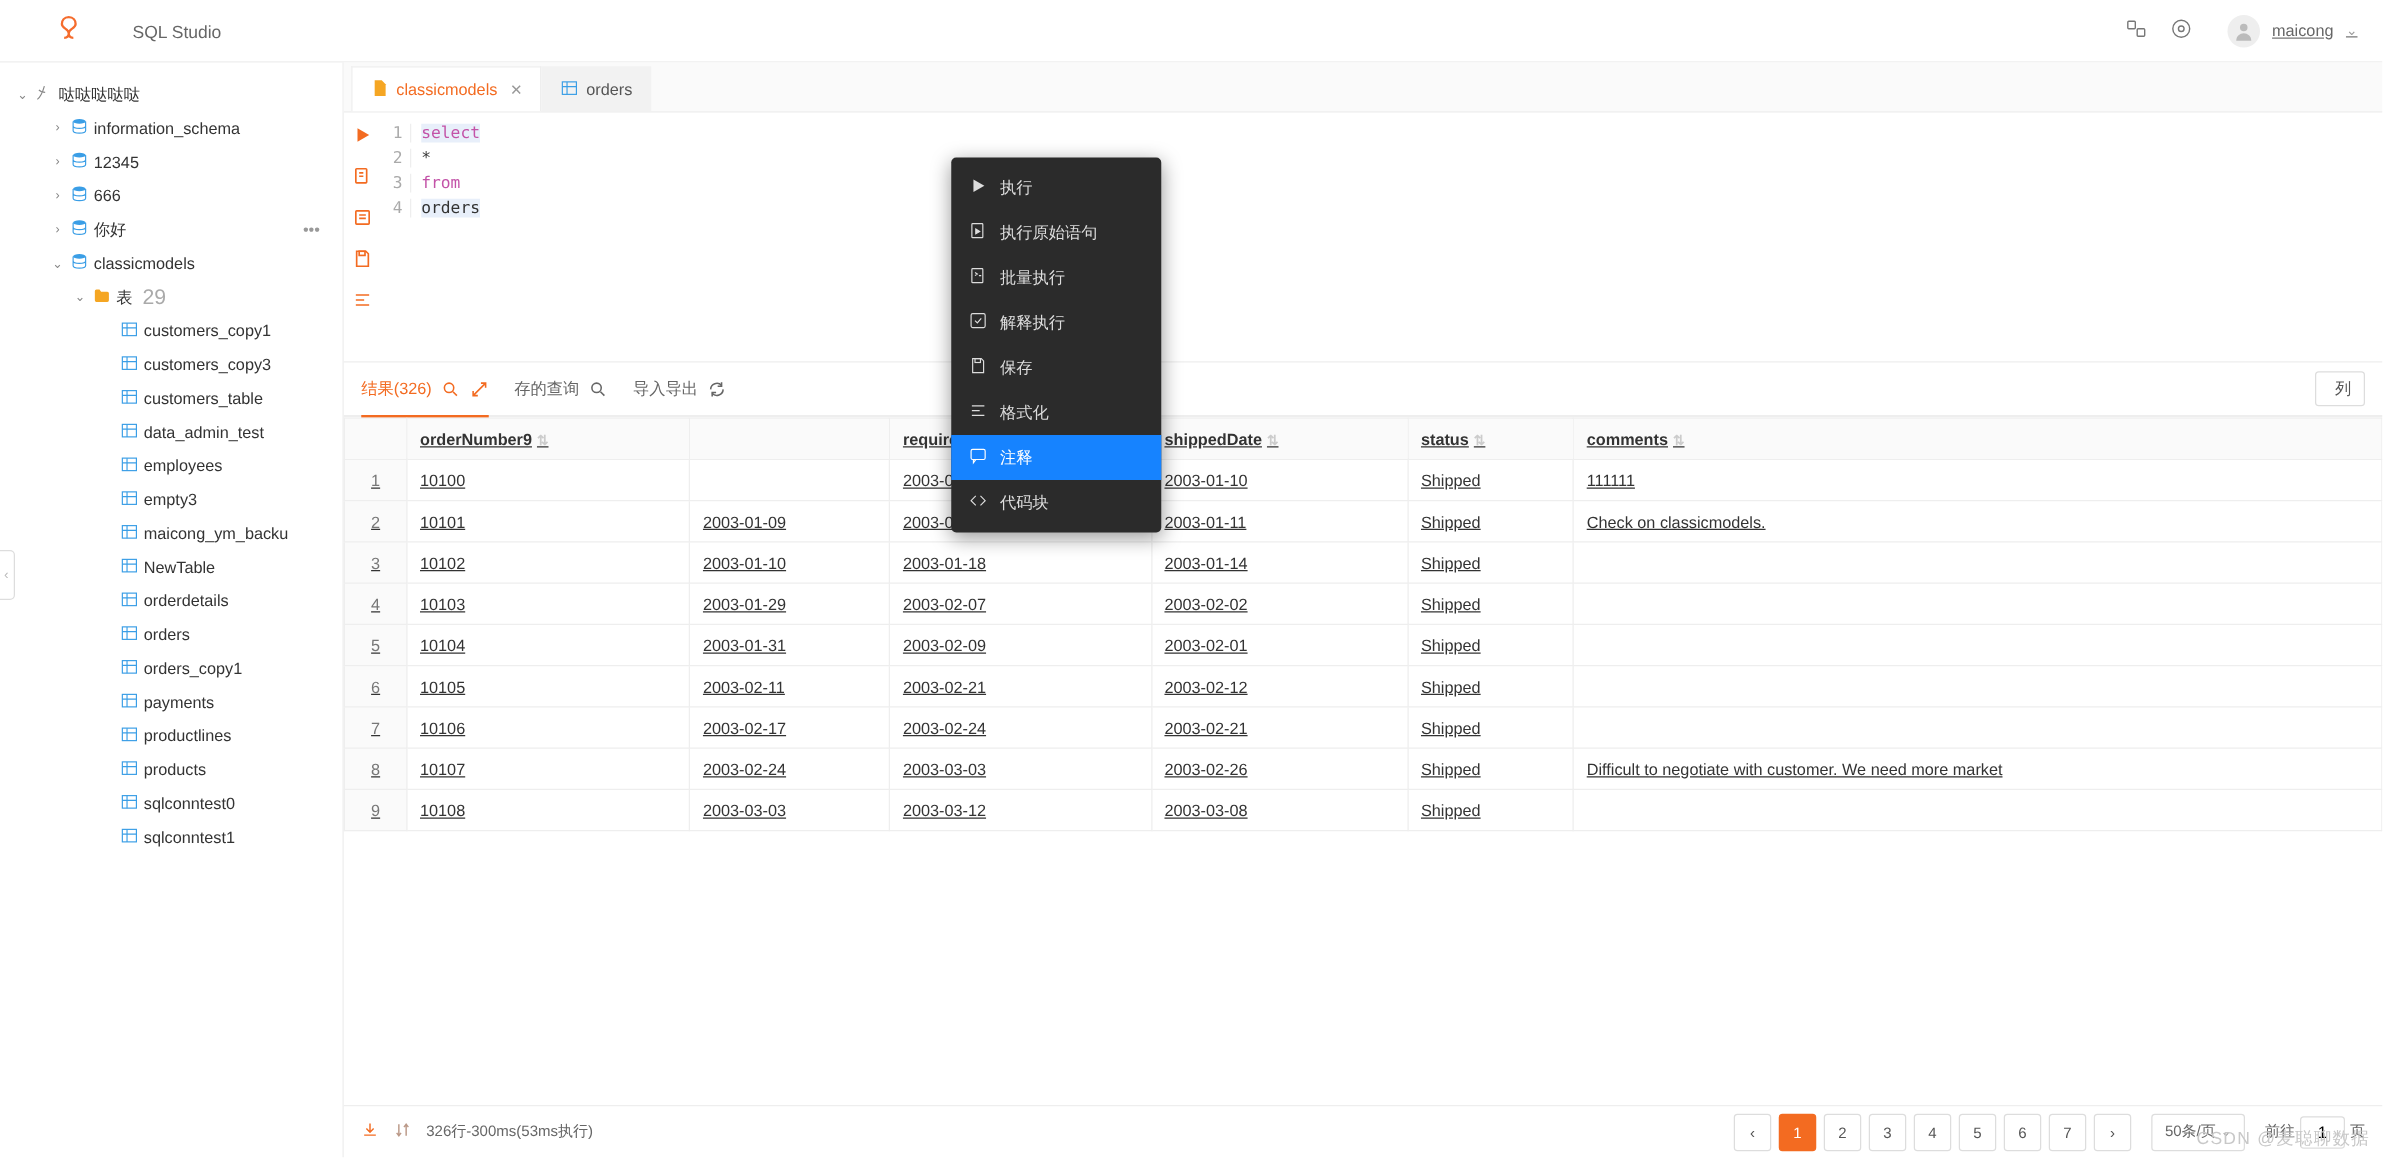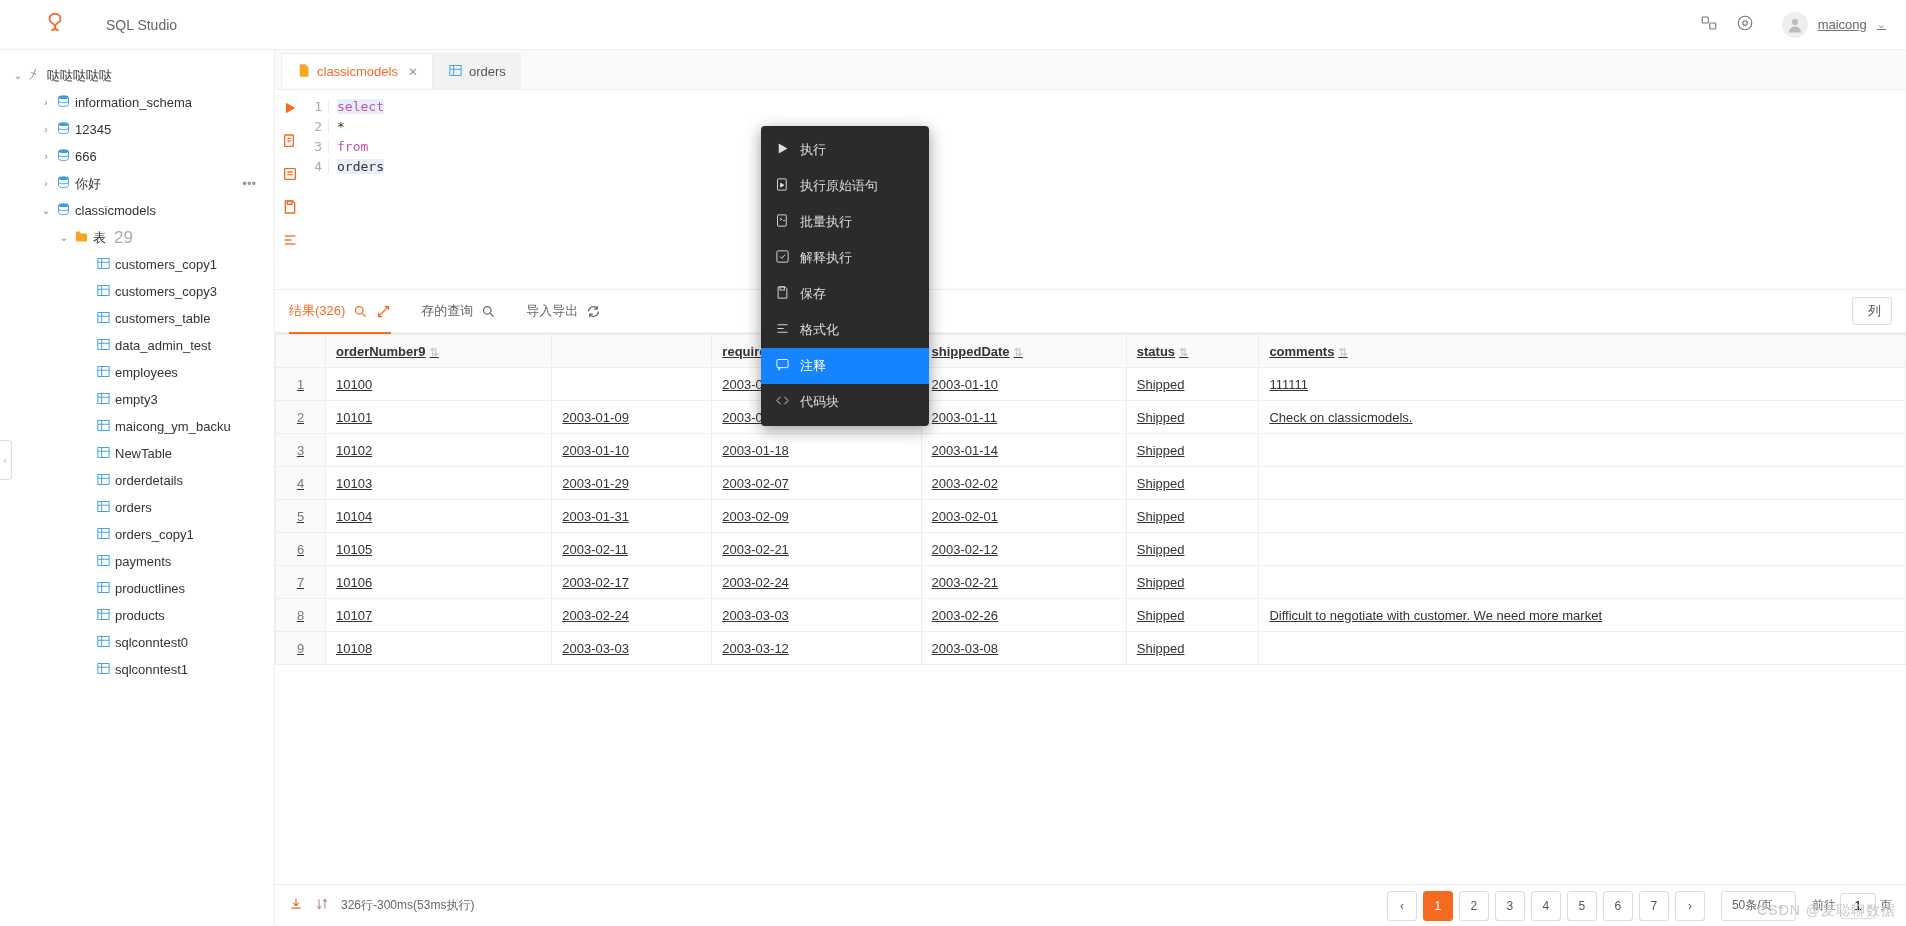--- a/index.html
+++ b/index.html
@@ -46,21 +46,21 @@
 .editor-area { display:flex; height:200px; border-bottom:1px solid #eee; }
 .editor-toolbar { width:30px; display:flex; flex-direction:column; align-items:center; padding-top:10px; gap:14px; }
 .editor-toolbar .tb-btn { color:#f36b21; }
 .editor-toolbar .tb-btn svg { width:16px; height:16px; }
 .code { flex:1; font-family:Consolas,monospace; font-size:13px; padding-top:6px; position:relative; }
 .code-line { display:flex; height:20px; align-items:center; }
 .gutter { width:24px; text-align:right; color:#aaa; padding-right:6px; border-right:1px solid #eee; margin-right:8px; }
 .kw { color:#c353a8; }
 .hl { background:#e8effa; }
 .ident { color:#333; }
-.result-tabs { height:44px; display:flex; align-items:center; border-bottom:2px solid #eee; padding:0 14px; gap:30px; }
+.result-tabs { height:44px; display:flex; align-items:center; border-bottom:2px solid #eee; padding:0 14px; gap:20px; }
 .rtab { display:flex; align-items:center; gap:8px; color:#666; height:44px; }
 .rtab.active { color:#f36b21; border-bottom:2px solid #f36b21; margin-bottom:-2px; font-weight:500; }
 .rtab svg { width:15px; height:15px; }
 .spacer { flex:1; }
 .col-btn { border:1px solid #ddd; border-radius:3px; height:28px; padding:0 10px; display:flex; align-items:center; gap:5px; color:#555; }
 .table-wrap { flex:1; overflow:auto;text-decoration:underline; }
 table { border-collapse:collapse; width:100%; font-size:13px; }
 th, td { border:1px solid #eee; padding:0 10px; height:33px; text-align:left; white-space:nowrap; }
 th { background:#fafafa; font-weight:bold; color:#333; position:relative; }
 th .sort-icon { margin-left:4px; color:#ccc; font-size:11px; }

